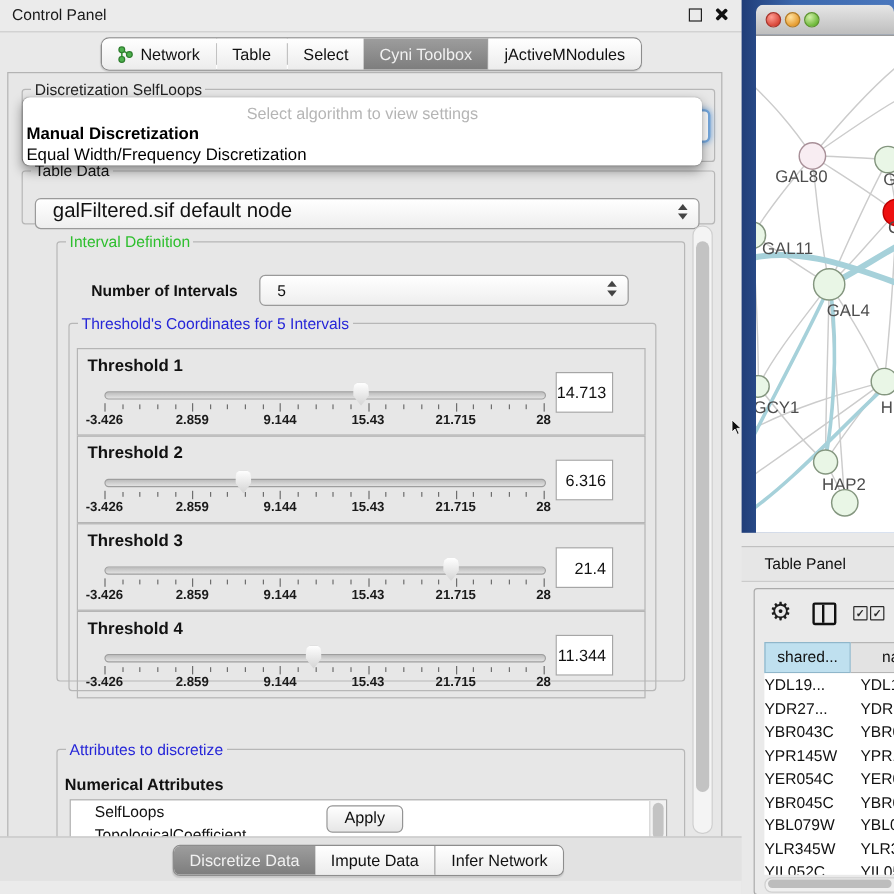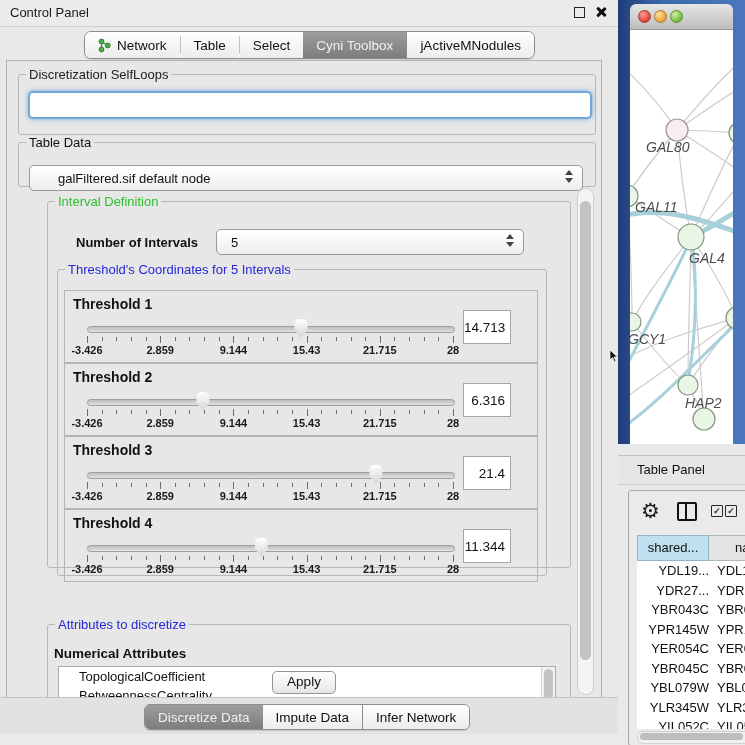--- a/index.html
+++ b/index.html
@@ -21,21 +21,21 @@
   .net-ic{width:13px;height:15px;margin-right:6px;}
   .content{position:absolute;left:6px;top:60px;width:594px;height:637px;background:#e7e7e7;border:1px solid #b3b3b3;}
   fieldset{position:absolute;margin:0;padding:0;border:1px solid #b7b7b7;border-radius:3px;}
   legend{font-size:13px;margin-left:7px;padding:0 3px;}
   .fs-algo{left:11px;top:6px;width:576px;height:66px;}
   .fs-algo legend{color:#222;}
   .combo-focused{position:absolute;left:21px;top:30px;width:560px;height:24px;background:#fff;border:2px solid #74a7dd;
     border-radius:5px;box-shadow:0 0 5px #74a7dd;}
   .fs-table{left:11px;top:74px;width:576px;height:50px;}
   .combo{position:absolute;left:10px;top:15px;right:12px;height:24px;border:1px solid #9a9a9a;border-radius:5px;
-    background:linear-gradient(#ffffff,#eeeeee);display:flex;align-items:center;padding:0 28px;font-size:13px;}
+    background:linear-gradient(#ffffff,#eeeeee);display:flex;padding:0 14px;font-size:17px;}
   .stepper{position:absolute;right:9px;top:4px;display:flex;flex-direction:column;gap:3px;}
   .arr-up{width:0;height:0;border-left:4px solid transparent;border-right:4px solid transparent;border-bottom:5px solid #444;}
   .arr-dn{width:0;height:0;border-left:4px solid transparent;border-right:4px solid transparent;border-top:5px solid #444;}
   
   .popup{position:absolute;left:12px;top:20px;width:566px;height:57px;background:#fff;border-radius:6px;z-index:30;
     box-shadow:0 4px 10px rgba(0,0,0,.4),0 0 1px rgba(0,0,0,.3);}
   .popup .hint{position:absolute;left:0;right:0;top:6px;text-align:center;color:#b5b5b5;font-size:13.5px;}
   .popup .opt{position:absolute;left:3px;font-size:14px;color:#000;white-space:nowrap;}
   .popup .opt.b{top:22px;font-weight:bold;}
   .popup .opt.r{top:39px;}
@@ -76,21 +76,21 @@
   .apply-btn{position:absolute;left:50%;transform:translateX(-50%);top:483px;width:62px;height:21px;
     background:linear-gradient(#ffffff,#e6e6e6);border:1px solid #949494;border-radius:5px;font-size:13.5px;
     text-align:center;line-height:20px;}
   .bottom-strip{position:absolute;left:0;top:697px;width:618px;height:48px;background:#e2e2e2;border-top:1px solid #c4c4c4;}
   .bottom-strip::after{content:"";position:absolute;left:0;top:36px;width:100%;height:12px;background:#ebebeb;}
   .btabs{position:absolute;left:144px;top:6px;height:24px;display:flex;z-index:2;
     border:1px solid #8d8d8d;border-radius:6px;background:#fdfdfd;overflow:hidden;box-shadow:0 1px 1px rgba(0,0,0,.12);}
   
   .blue-frame{position:absolute;left:618px;top:0;width:127px;height:444px;
     background:linear-gradient(90deg,#203d78 0,#3c68ad 35%,#4a77bd 100%);}
-  .net-window{position:absolute;left:12px;top:4px;width:103px;height:440px;border-radius:6px 6px 0 0;overflow:hidden;font-style:italic;}
+  .net-window{position:absolute;left:12px;top:4px;width:115px;height:440px;border-radius:6px 6px 0 0;overflow:hidden;}
   .net-titlebar{position:relative;height:25px;background:linear-gradient(#e6e6e6,#bdbdbd);border-bottom:1px solid #9a9a9a;}
   .light{position:absolute;top:6px;width:13px;height:13px;border-radius:50%;}
   .light.red{left:8px;background:radial-gradient(circle at 35% 30%,#ff9d92,#d8473a 70%);border:1px solid #a8352c;box-sizing:border-box;}
   .light.yel{left:24px;background:radial-gradient(circle at 35% 30%,#ffe2a0,#e69d33 70%);border:1px solid #b27b27;box-sizing:border-box;}
   .light.grn{left:40px;background:radial-gradient(circle at 35% 30%,#d2f0a8,#6fb93c 70%);border:1px solid #5d9430;box-sizing:border-box;}
   .net-canvas{position:relative;width:115px;height:415px;background:#fff;}
   .nlabel{font-family:"Liberation Sans",sans-serif;font-size:14px;fill:#4d4d4d;}
   .tp-header{position:absolute;left:618px;top:455px;width:127px;height:28px;background:#e6e6e6;
     border-top:1px solid #c0c0c0;border-bottom:1px solid #cbcbcb;}
   .tp-header span{position:absolute;left:19px;top:6px;font-size:13px;}
@@ -102,21 +102,21 @@
   .split-ic::before{content:"";position:absolute;left:6px;top:0;width:2px;height:15px;background:#111;}
   .cb{position:absolute;top:8px;width:10px;height:10px;border:1.5px solid #2a2a2a;border-radius:1px;font-size:9px;
     line-height:10px;text-align:center;color:#2a2a2a;font-weight:bold;}
   .cb.c1{left:82px;} .cb.c2{left:96px;}
   .thead{position:absolute;left:8px;top:44px;height:26px;display:flex;}
   .hcell{box-sizing:border-box;height:26px;font-size:13px;line-height:24px;}
   .hc1{width:72px;background:#bfe0ef;border:1px solid #8fb6ca;text-align:center;}
   .hc2{width:90px;background:#e3e3e3;border:1px solid #b5b5b5;border-left:none;padding-left:26px;}
   .tbody{position:absolute;left:8px;top:70px;width:122px;height:168px;background:#fff;overflow:hidden;}
   .trow{display:flex;height:19.5px;font-size:13px;line-height:19.5px;}
-  .tc1{width:72px;text-align:right;white-space:nowrap;}
+  .tc1{width:72px;text-align:left;white-space:nowrap;}
   .tc2{padding-left:8px;white-space:nowrap;}
   .hscroll{position:absolute;left:8px;top:240px;width:114px;height:11px;background:#f0f0f0;border:1px solid #d0d0d0;border-radius:6px;}
   .hscroll .thumbh{position:absolute;left:2px;top:1px;height:7px;width:103px;background:#bdbdbd;border-radius:5px;}
   .cursor{position:absolute;left:609px;top:349px;z-index:40;}
 </style>
 </head>
 <body>
 
 <div class="screen">
 
@@ -165,20 +165,25 @@
       <legend>Table Data</legend>
       <div class="combo">
         <span>galFiltered.sif default node</span>
         <span class="stepper">
             <span class="arr-up"></span>
             <span class="arr-dn"></span>
           </span>
       </div>
     </fieldset>
 
+    <div class="popup">
+      <div class="hint">Select algorithm to view settings</div>
+      <div class="opt b">Manual Discretization</div>
+      <div class="opt r">Equal Width/Frequency Discretization</div>
+    </div>
 
     <div class="scrollpane">
       <div class="vscroll">
           <div class="thumbv"></div>
         </div>
 
       <fieldset class="fs-interval">
         <legend>Interval Definition</legend>
         <div class="noi-label">Number of Intervals</div>
         <div class="spinner">
@@ -374,20 +379,21 @@
         </fieldset>
       </fieldset>
 
       <fieldset class="fs-attr">
         <legend>Attributes to discretize</legend>
         <div class="num-attr">Numerical Attributes</div>
         <div class="listbox">
           <div class="list-scroll">
               <div class="thumbv"></div>
             </div>
+        <div class="list-item">SelfLoops</div>
             <div class="list-item">TopologicalCoefficient</div>
             <div class="list-item">BetweennessCentrality</div>
           </div>
       </fieldset>
 
       <div class="apply-btn">Apply</div>
     </div>
   </div>
 
   <div class="bottom-strip">

